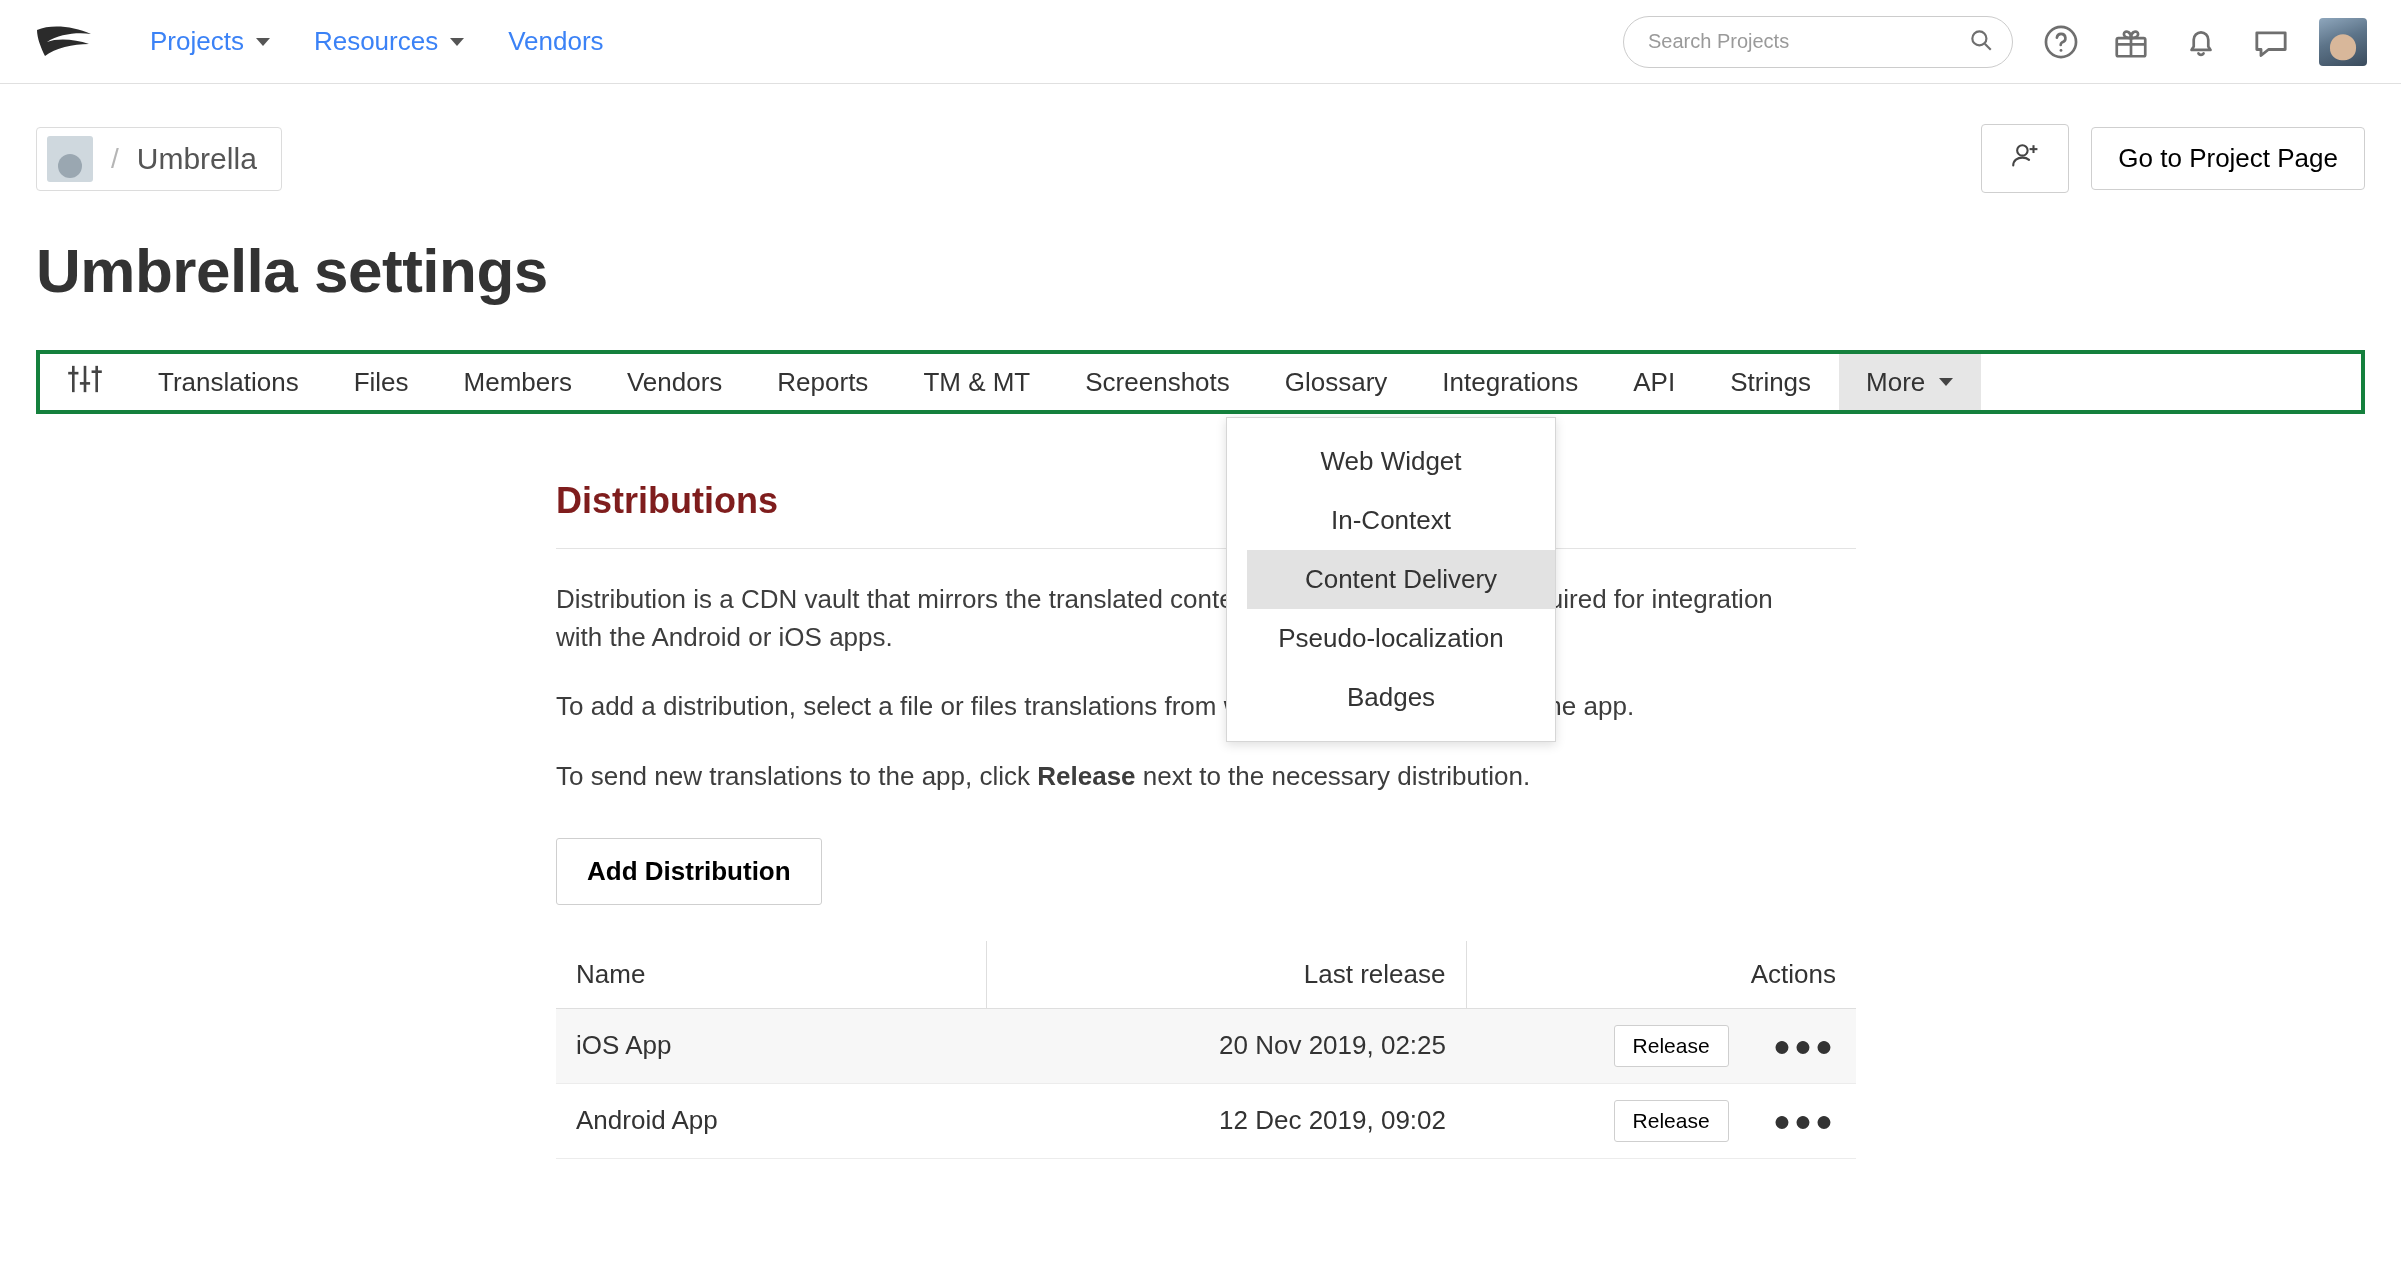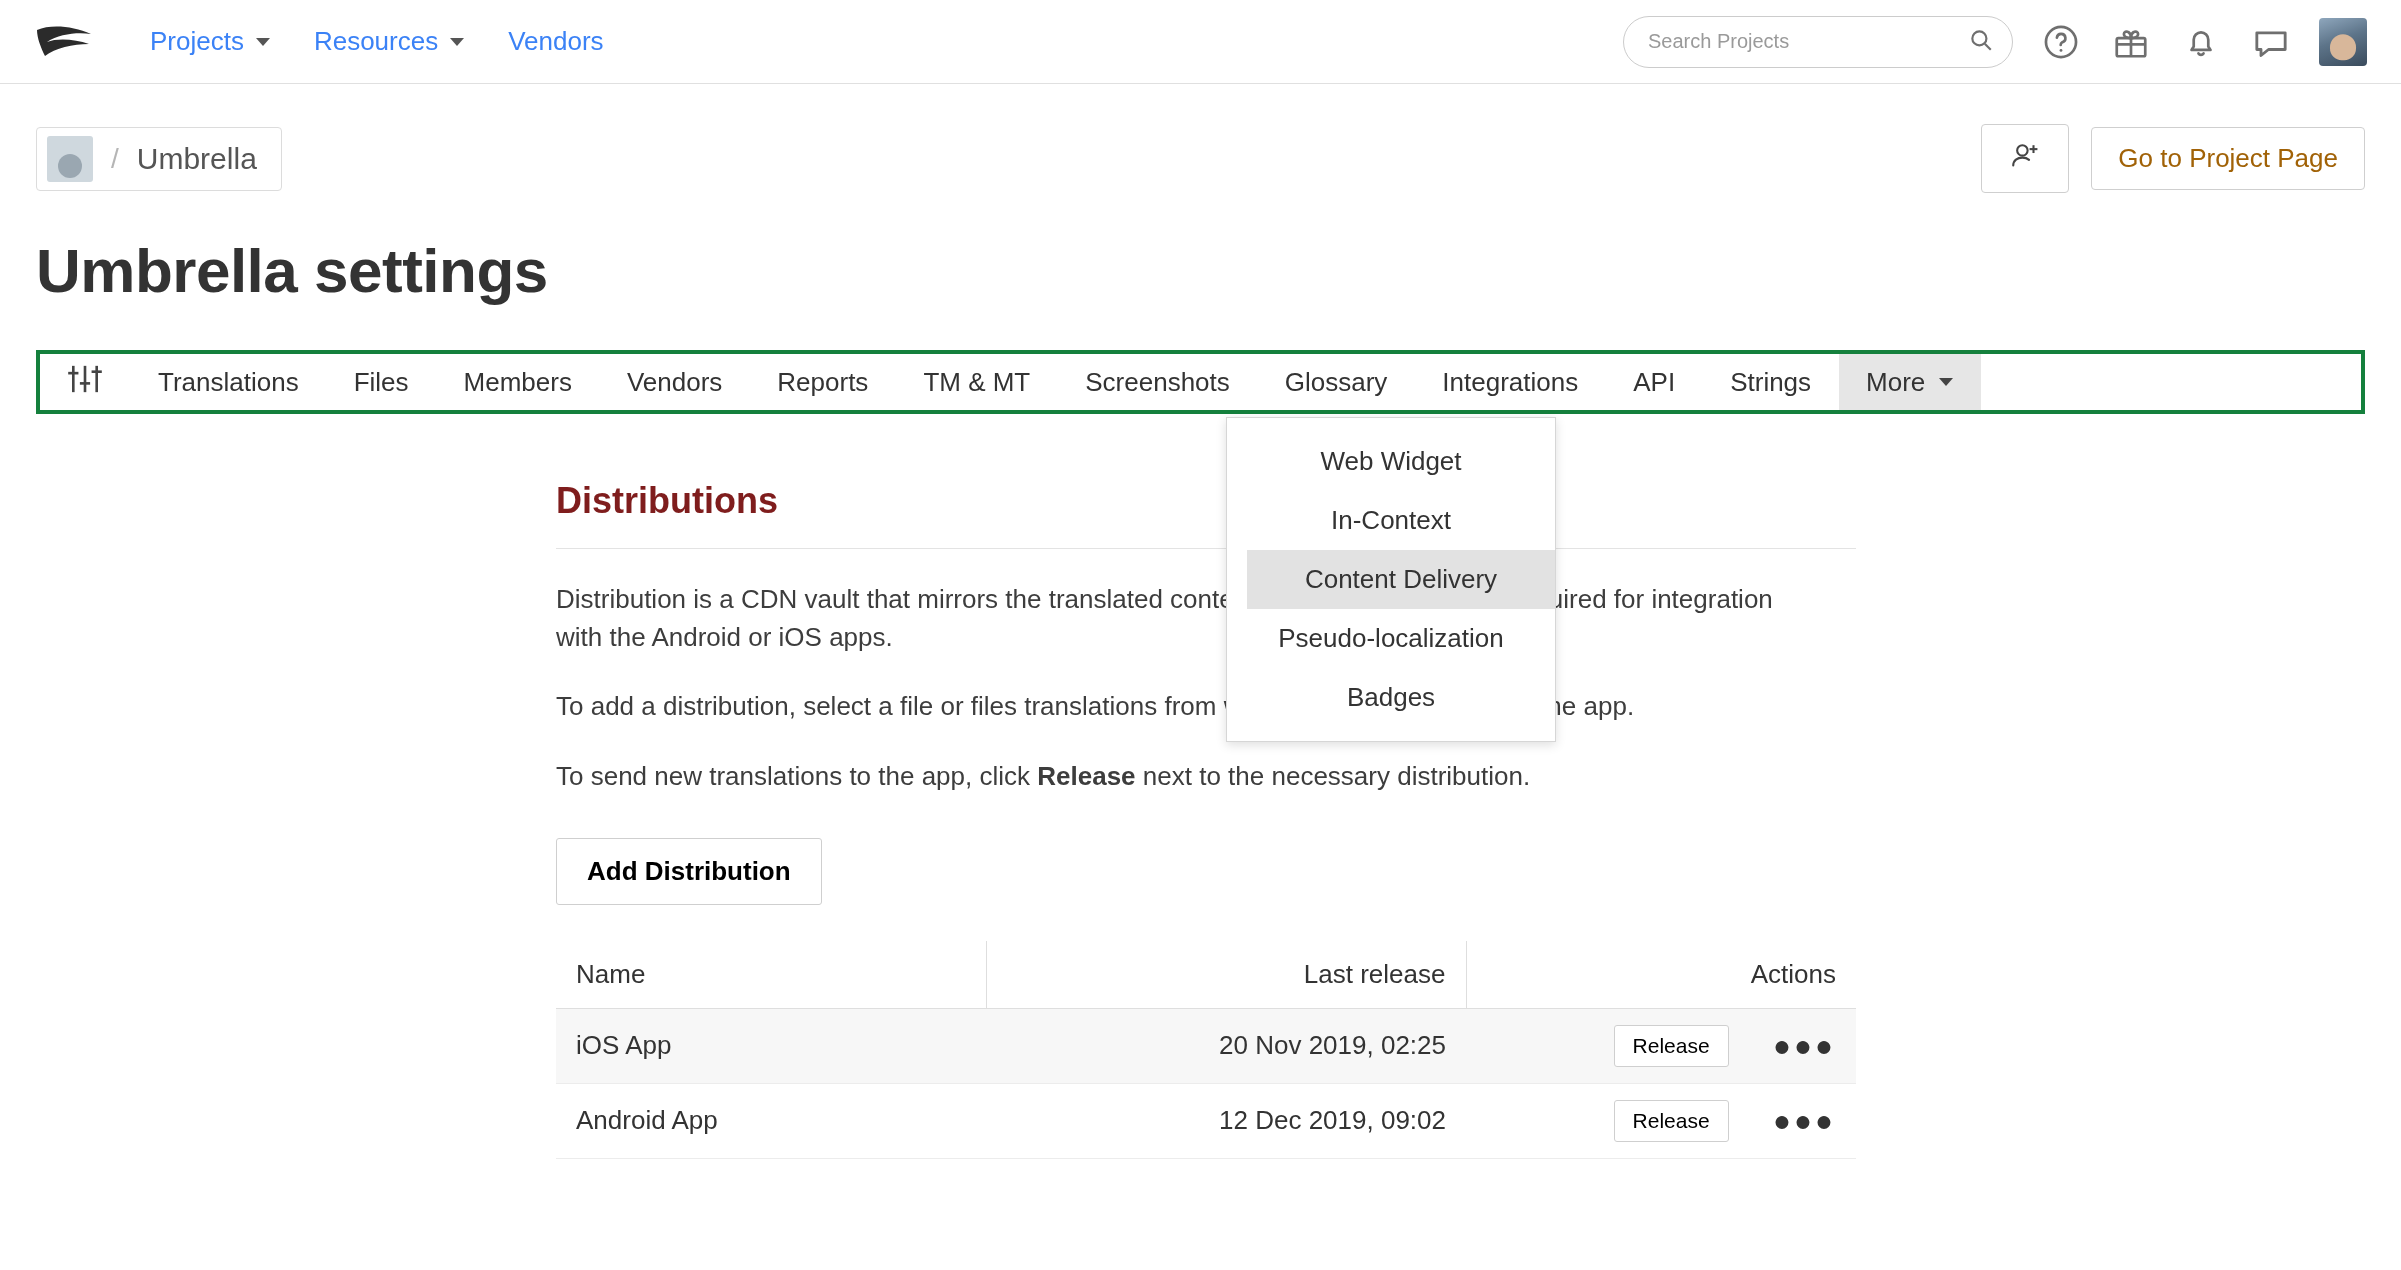--- a/index.html
+++ b/index.html
@@ -110,21 +110,21 @@
     transform:translate(-50%,-25%);
   }
   .crumb-sep { color:#b5b5b5; font-size: 28px; }
   .crumb-name { font-size: 30px; color:#555; }
   .proj-actions { margin-left:auto; display:flex; align-items:center; gap: 22px; }
   .btn {
     border: 1px solid #cfcfcf;
     background: #fff;
     border-radius: 4px;
     font-size: 26px;
-    color: #a16207;
+    color: #000000;
     padding: 15px 26px;
     cursor: pointer;
     font-family: "Liberation Sans", sans-serif;
     white-space: nowrap;
   }
   .btn-icon { padding: 15px 26px; display:flex; align-items:center; justify-content:center; }
 
   .page-title {
     font-size: 62px;
     font-weight: bold;

